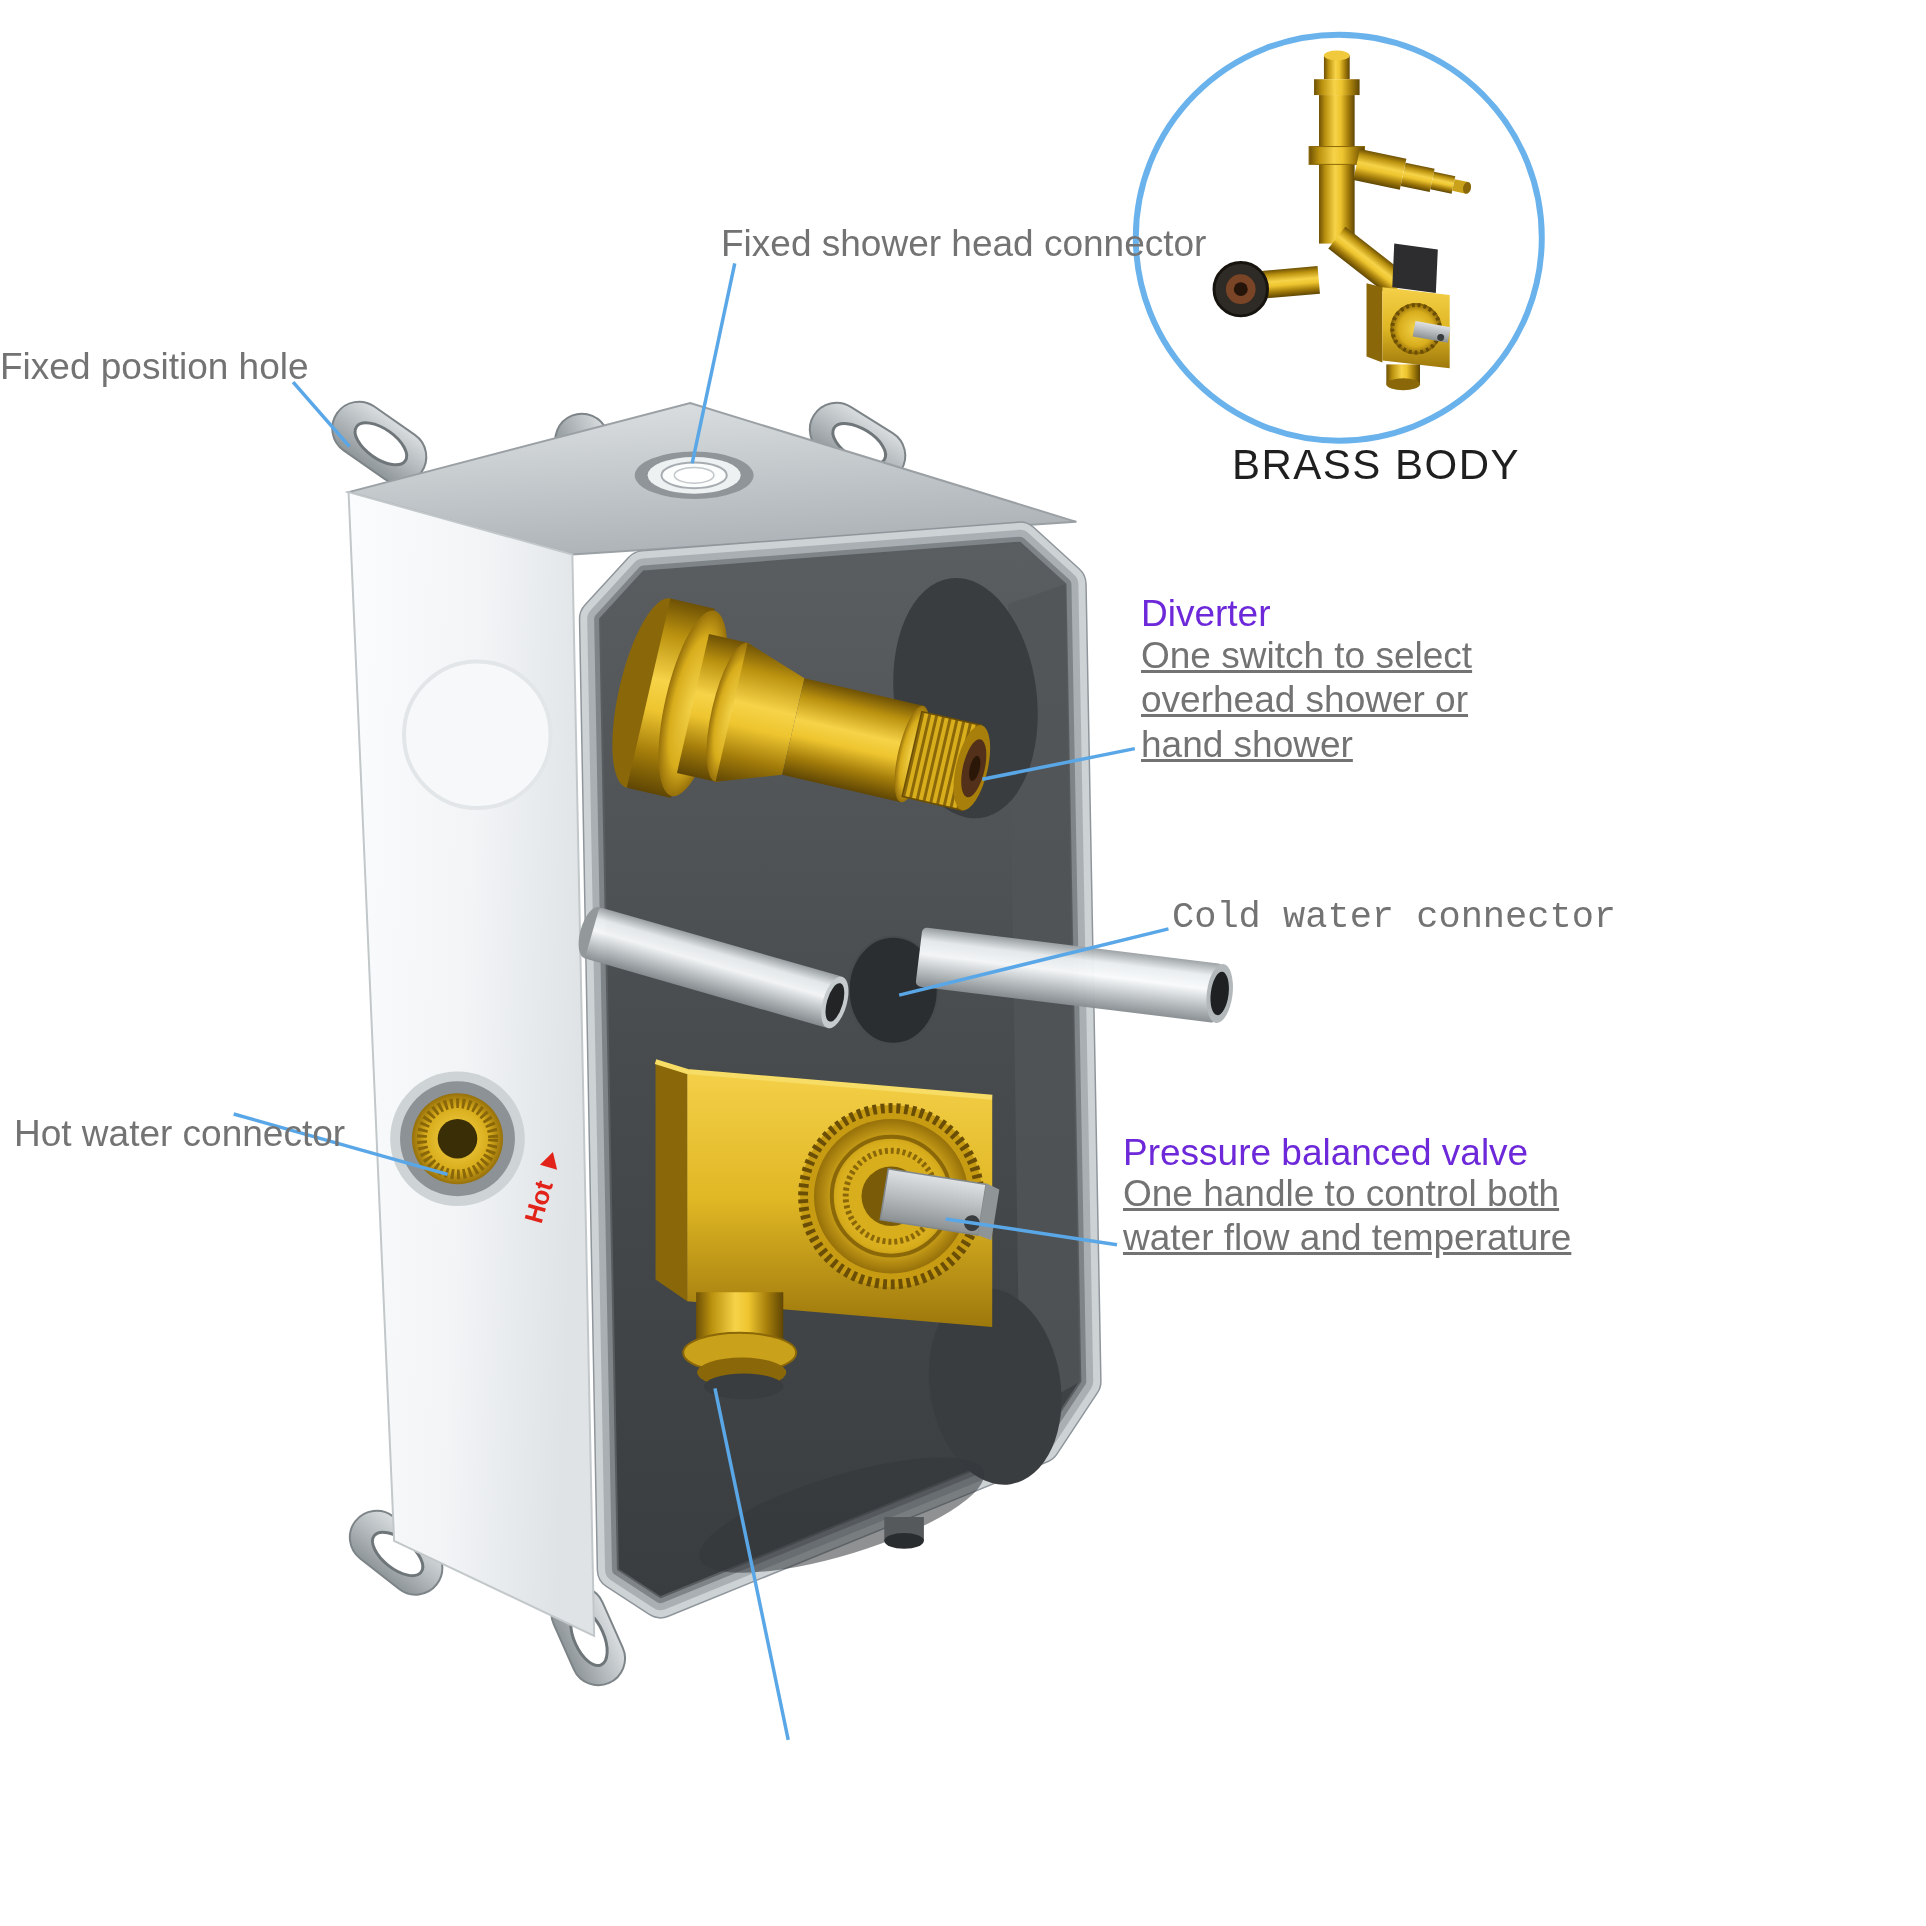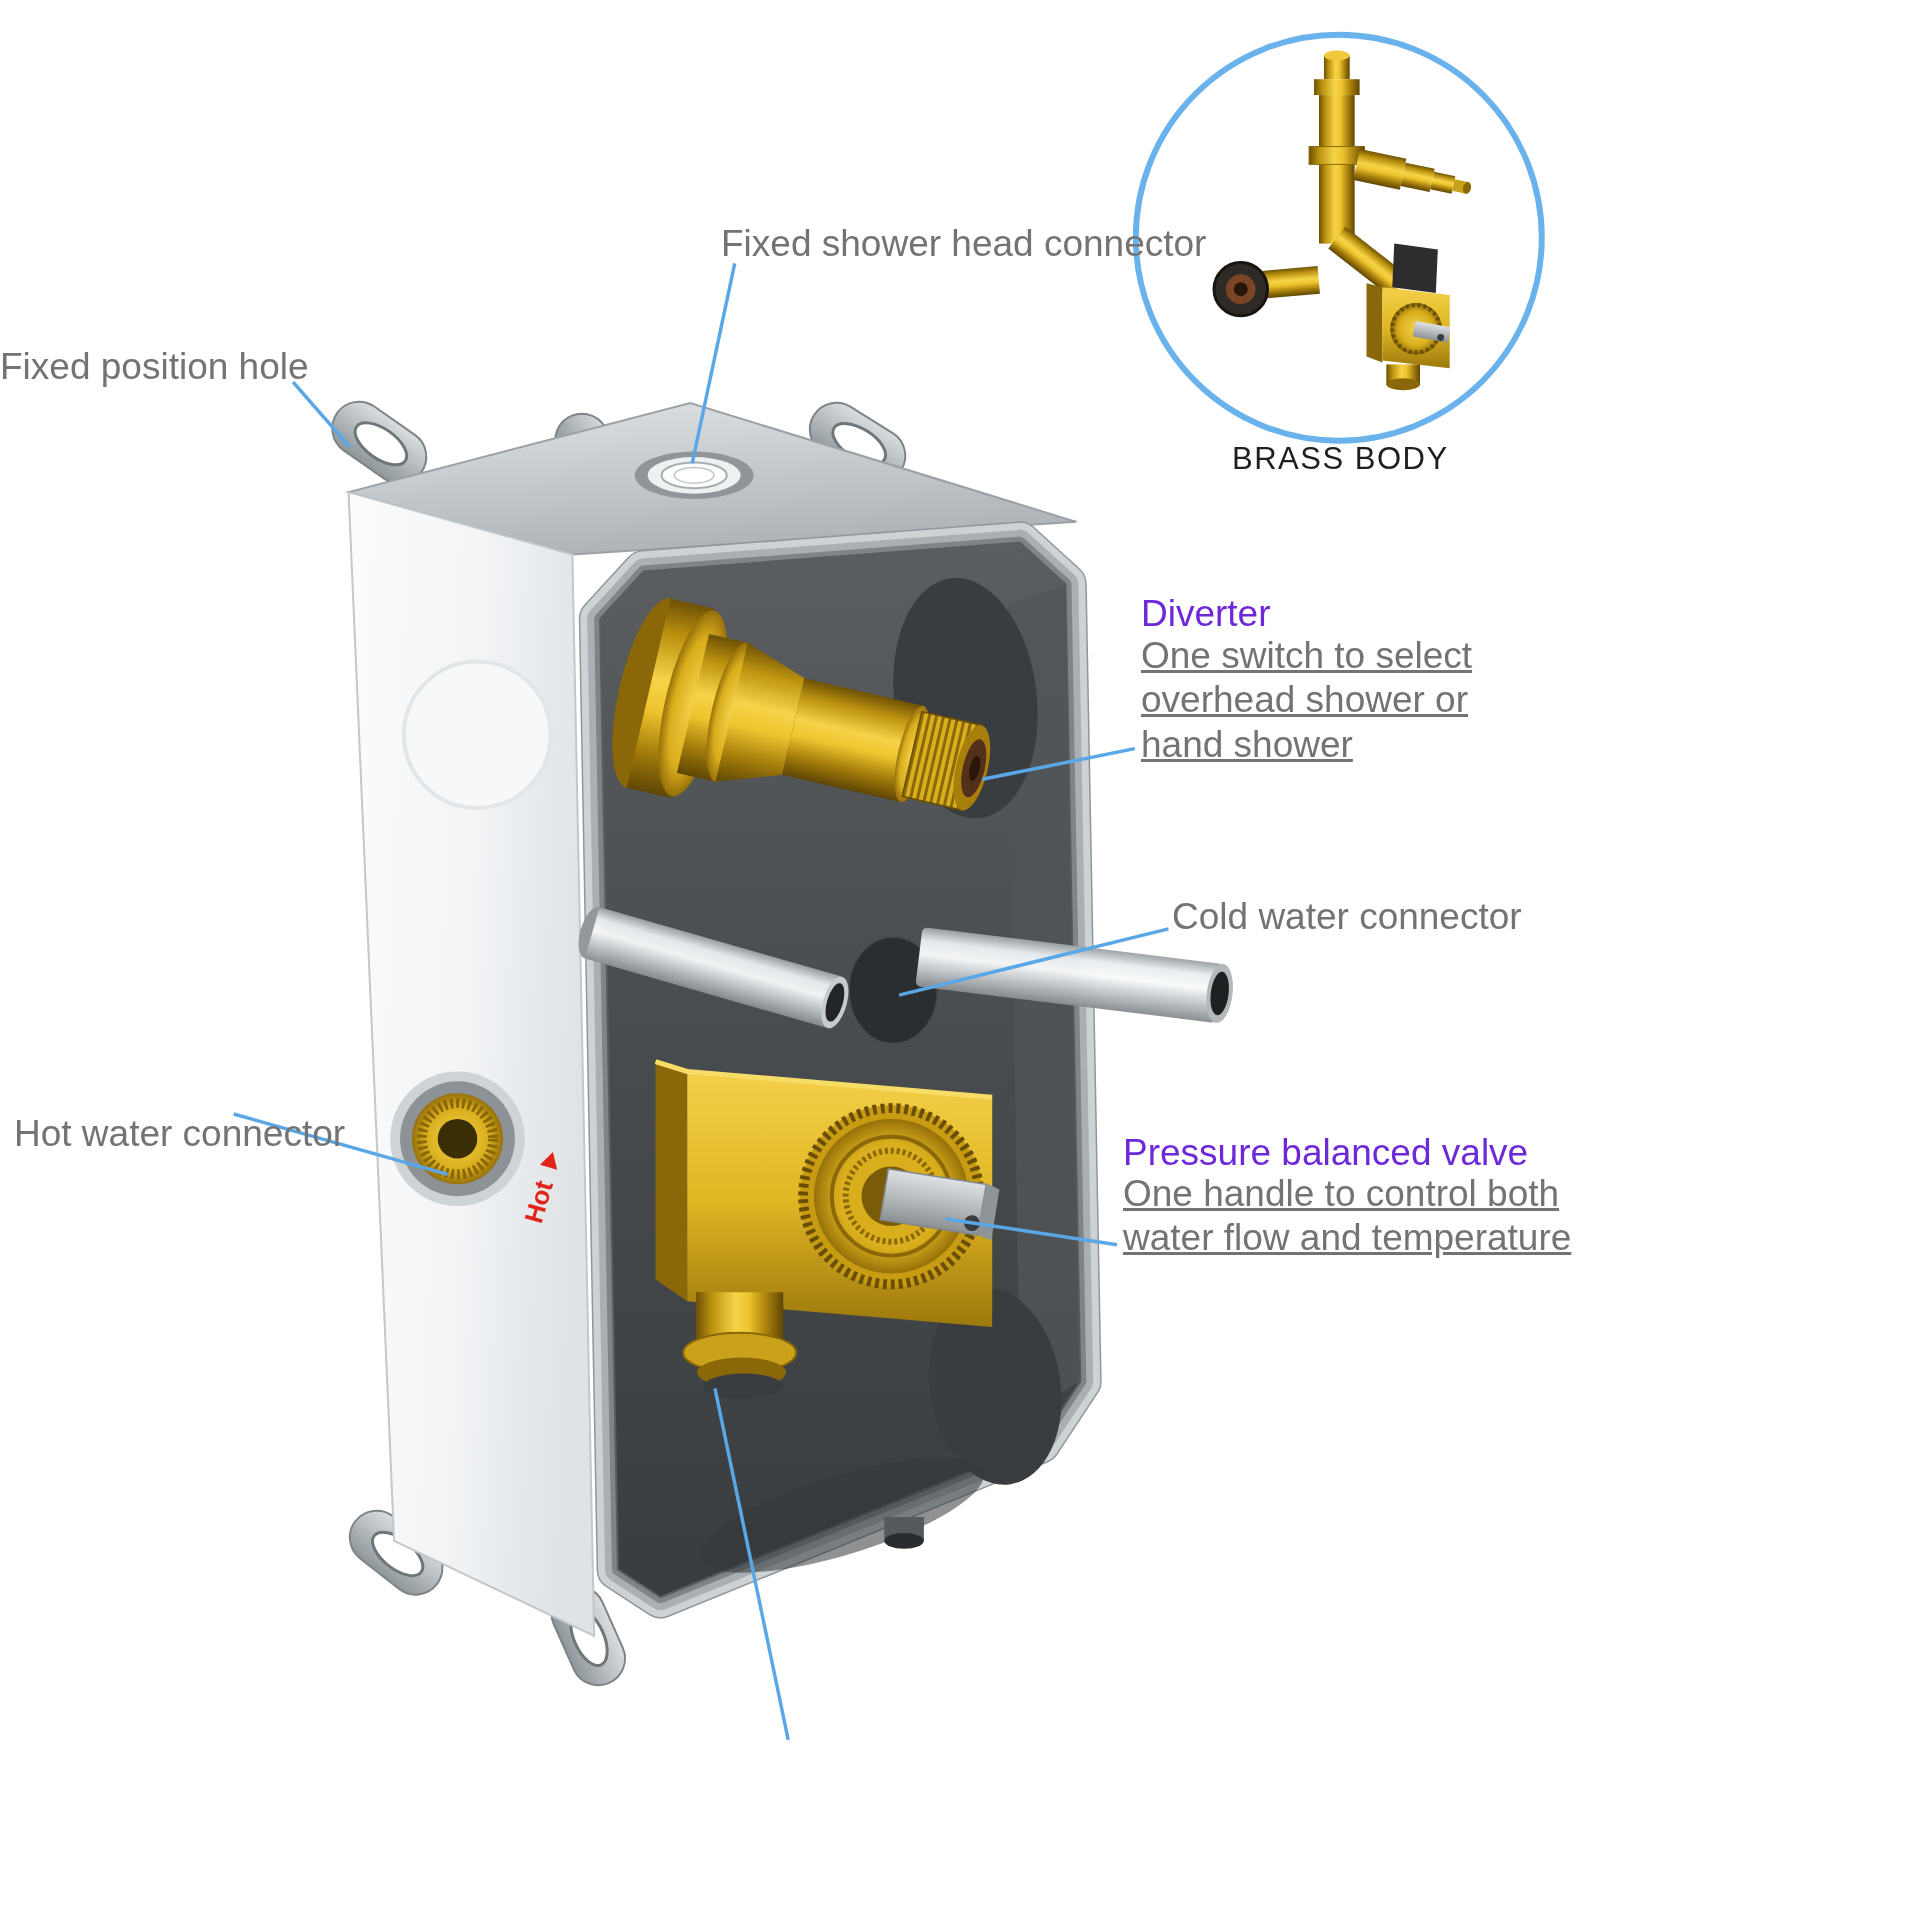--- a/index.html
+++ b/index.html
@@ -2,21 +2,21 @@
 <html><head>
 <meta charset="utf-8">
 <style>
   html,body{margin:0;padding:0;background:#ffffff;}
   .stage{position:relative;width:1927px;height:1927px;background:#ffffff;
          font-family:"Liberation Sans",sans-serif;overflow:hidden;}
   .stage svg{position:absolute;left:0;top:0;}
   .lbl{position:absolute;font-size:37px;color:#737373;white-space:nowrap;line-height:1.2;}
   .para{white-space:normal;text-decoration:underline;}
   .tan{color:#6d28d9;}
-  .brass-title{font-size:31px;color:#1f1f1f;letter-spacing:1.5px;}
+  .brass-title{font-size:42px;color:#1f1f1f;letter-spacing:1.5px;}
 </style>
 </head>
 <body>
 
 <div class="stage">
 
 <svg width="1927" height="1927" viewBox="0 0 1946 1946">
   <defs>
     <linearGradient id="goldV" x1="0" y1="0" x2="0" y2="1">
       <stop offset="0" stop-color="#6e5105"></stop>
@@ -246,21 +246,21 @@
 
 <div class="lbl" style="left:721px;top:222px;">Fixed shower head connector</div>
 
 <div class="lbl" style="left:0;top:345px;">Fixed position hole</div>
 
 <div class="lbl brass-title" style="left:1232px;top:440px;">BRASS BODY</div>
 
 <div class="lbl tan" style="left:1141px;top:592px;">Diverter</div>
 <div class="lbl para" style="left:1141px;top:634px;width:406px;">One switch to select overhead shower or hand shower</div>
 
-<div class="lbl" style="left:1172px;top:895px;">Cold water connector</div>
+<div class="lbl" style="left:1172px;top:895px;font-family:Liberation Mono, monospace;">Cold water connector</div>
 
 <div class="lbl" style="left:14px;top:1069px;margin-top:43px;">Hot water connector</div>
 
 <div class="lbl para" style="left:1123px;top:1172px;width:465px;">One handle to control both water flow and temperature</div>
 <div class="lbl tan" style="left:1123px;top:1131px;">Pressure balanced valve</div>
 
 
 </div>
 
 

